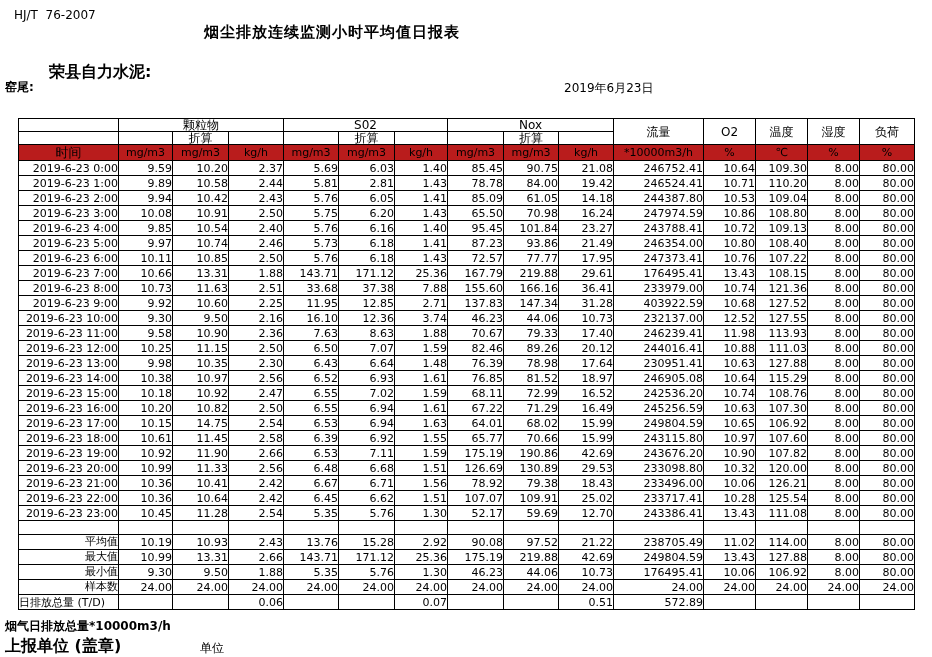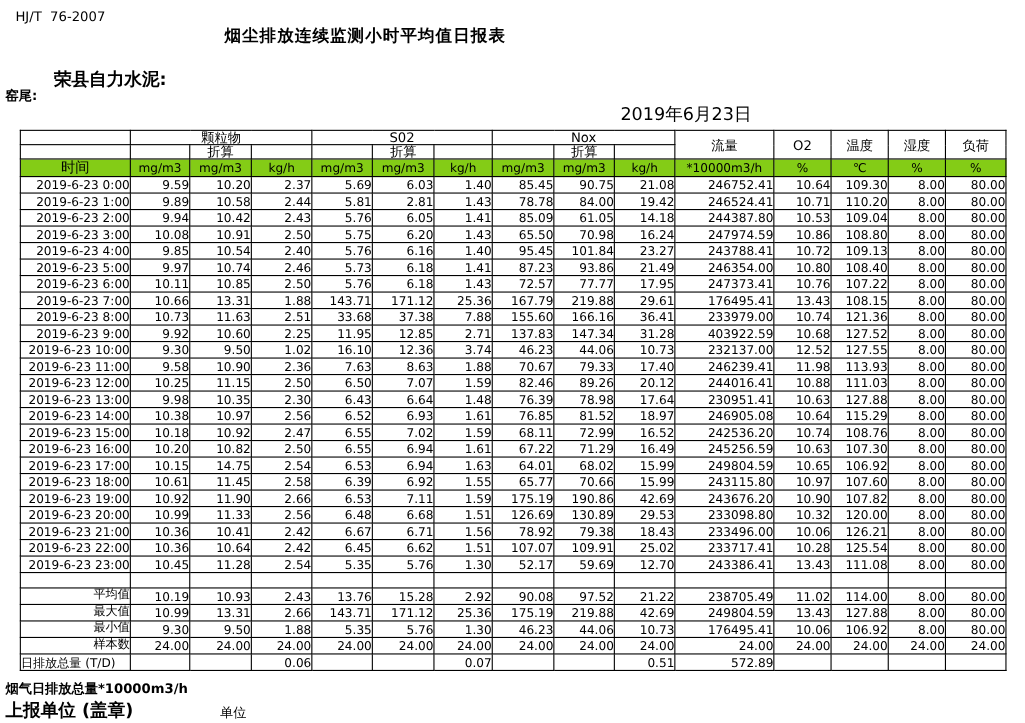--- a/index.html
+++ b/index.html
@@ -6,36 +6,36 @@
   body{
     width:932px;height:657px;background:#fff;position:relative;
     font-family:"DejaVu Sans","Liberation Sans",sans-serif;color:#000;
     overflow:hidden;
   }
   .abs{position:absolute;white-space:pre;}
   .doc-code{left:14px;top:8px;font-size:12px;font-weight:normal;}
   .title{left:204px;top:23px;font-size:15px;font-weight:bold;letter-spacing:1px;text-align:center;}
   .company{left:5px;top:62px;font-size:16px;font-weight:bold;margin-left:44px;}
   .location{left:5px;top:79px;font-size:12px;font-weight:bold;}
-  .date{left:564px;top:94px;font-size:16px;}
+  .date{left:564px;top:80px;font-size:12px;}
   .footer1{left:5px;top:618px;font-size:12px;font-weight:bold;}
   .footer2{left:5px;top:636px;font-size:16px;font-weight:bold;}
   .unit-label{left:200px;top:640px;font-size:12px;font-weight:normal;}
 
   table.report{
     position:absolute;left:18px;top:118px;
     border-collapse:collapse;table-layout:fixed;width:897px;
   }
   table.report td{
     border:1px solid #000;
     font-size:11px;line-height:13px;height:14px;
     padding:0;white-space:nowrap;overflow:visible;
   }
   thead tr.h1 td,thead tr.h2 td{height:12px;text-align:center;font-size:12px;line-height:12px;}
-  thead tr.h3 td{height:15px;background:#84cc16;text-align:center;font-size:11px;}
+  thead tr.h3 td{height:15px;background:#b91c1c;text-align:center;font-size:11px;}
   thead tr.h3 td.time-head{font-size:13px;}
   td.time{text-align:right;padding-right:5px;}
   td.num{text-align:right;padding-right:8px;}
   td.sumlabel{text-align:right;padding-right:3px;font-size:12px;font-family:Liberation Mono, monospace;}
   td.sumlabel-left{text-align:left;padding-left:1px;font-size:12px;}
   tr.spacer td{height:13px;}
 </style>
 </head>
 <body>
 
@@ -273,21 +273,21 @@
         <td class="num">403922.59</td>
         <td class="num">10.68</td>
         <td class="num">127.52</td>
         <td class="num">8.00</td>
         <td class="num">80.00</td>
       </tr>
       <tr>
         <td class="time">2019-6-23 10:00</td>
         <td class="num">9.30</td>
         <td class="num">9.50</td>
-        <td class="num">1.02</td>
+        <td class="num">2.16</td>
         <td class="num">16.10</td>
         <td class="num">12.36</td>
         <td class="num">3.74</td>
         <td class="num">46.23</td>
         <td class="num">44.06</td>
         <td class="num">10.73</td>
         <td class="num">232137.00</td>
         <td class="num">12.52</td>
         <td class="num">127.55</td>
         <td class="num">8.00</td>

